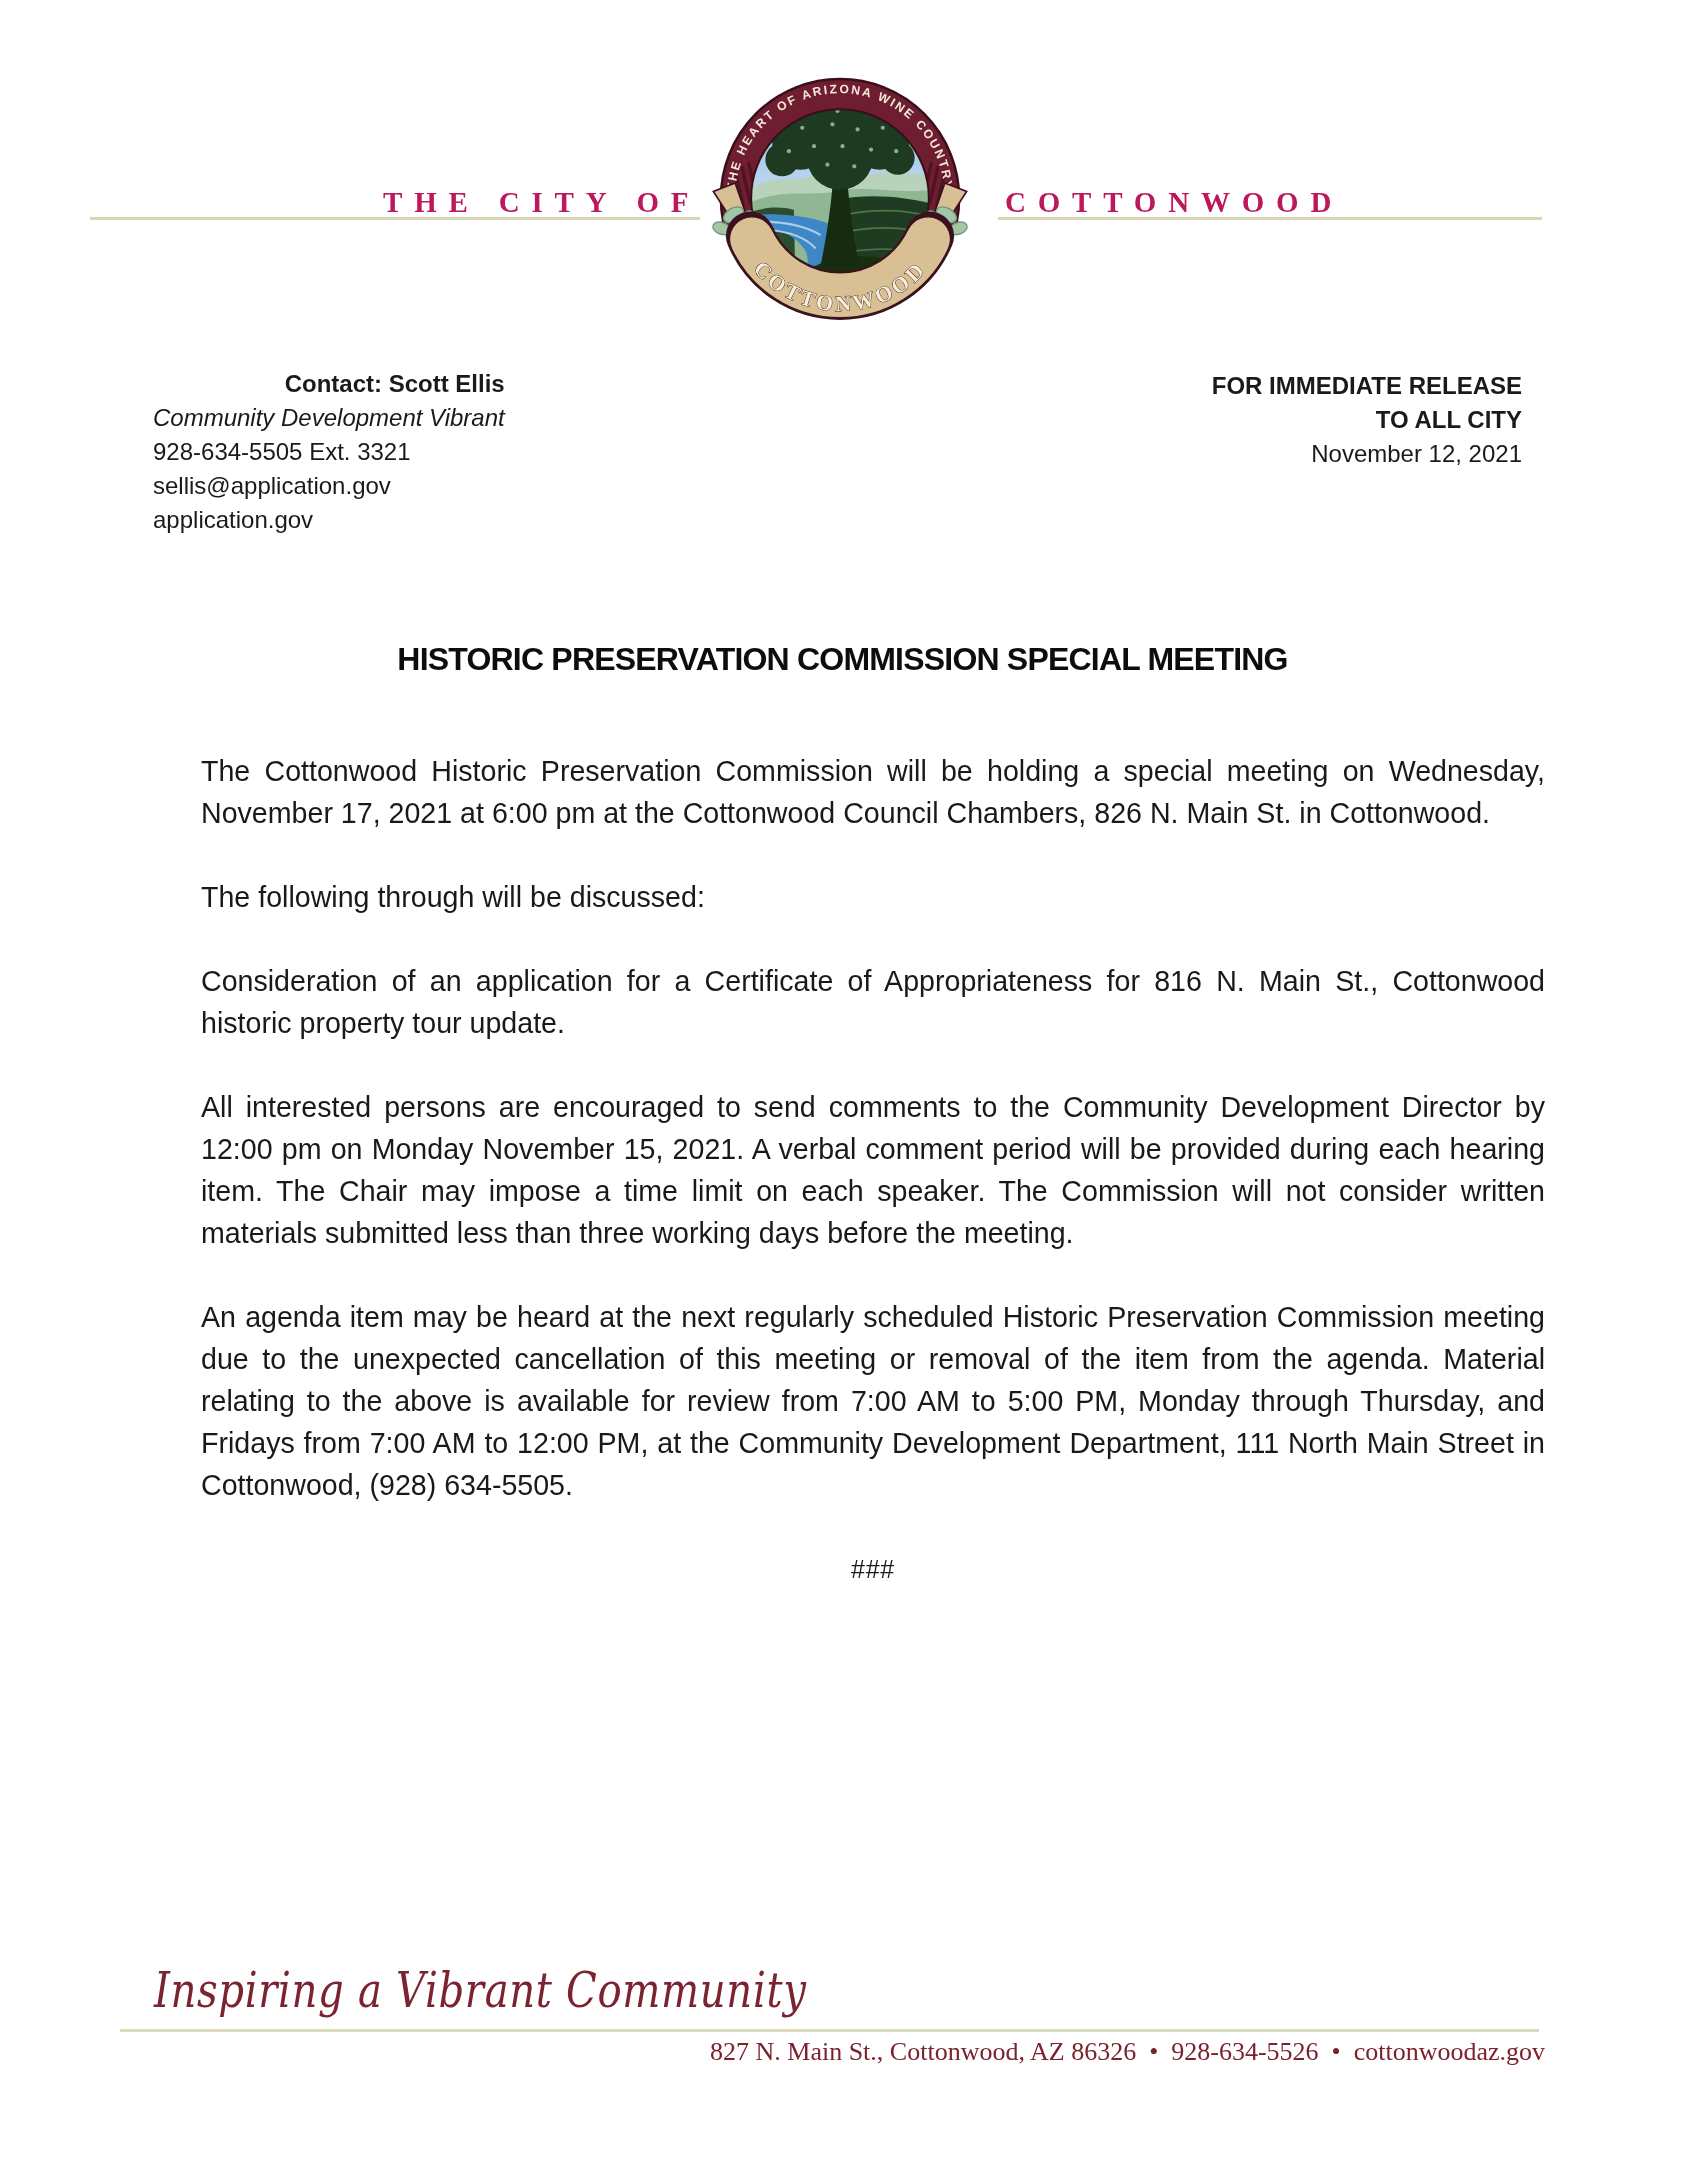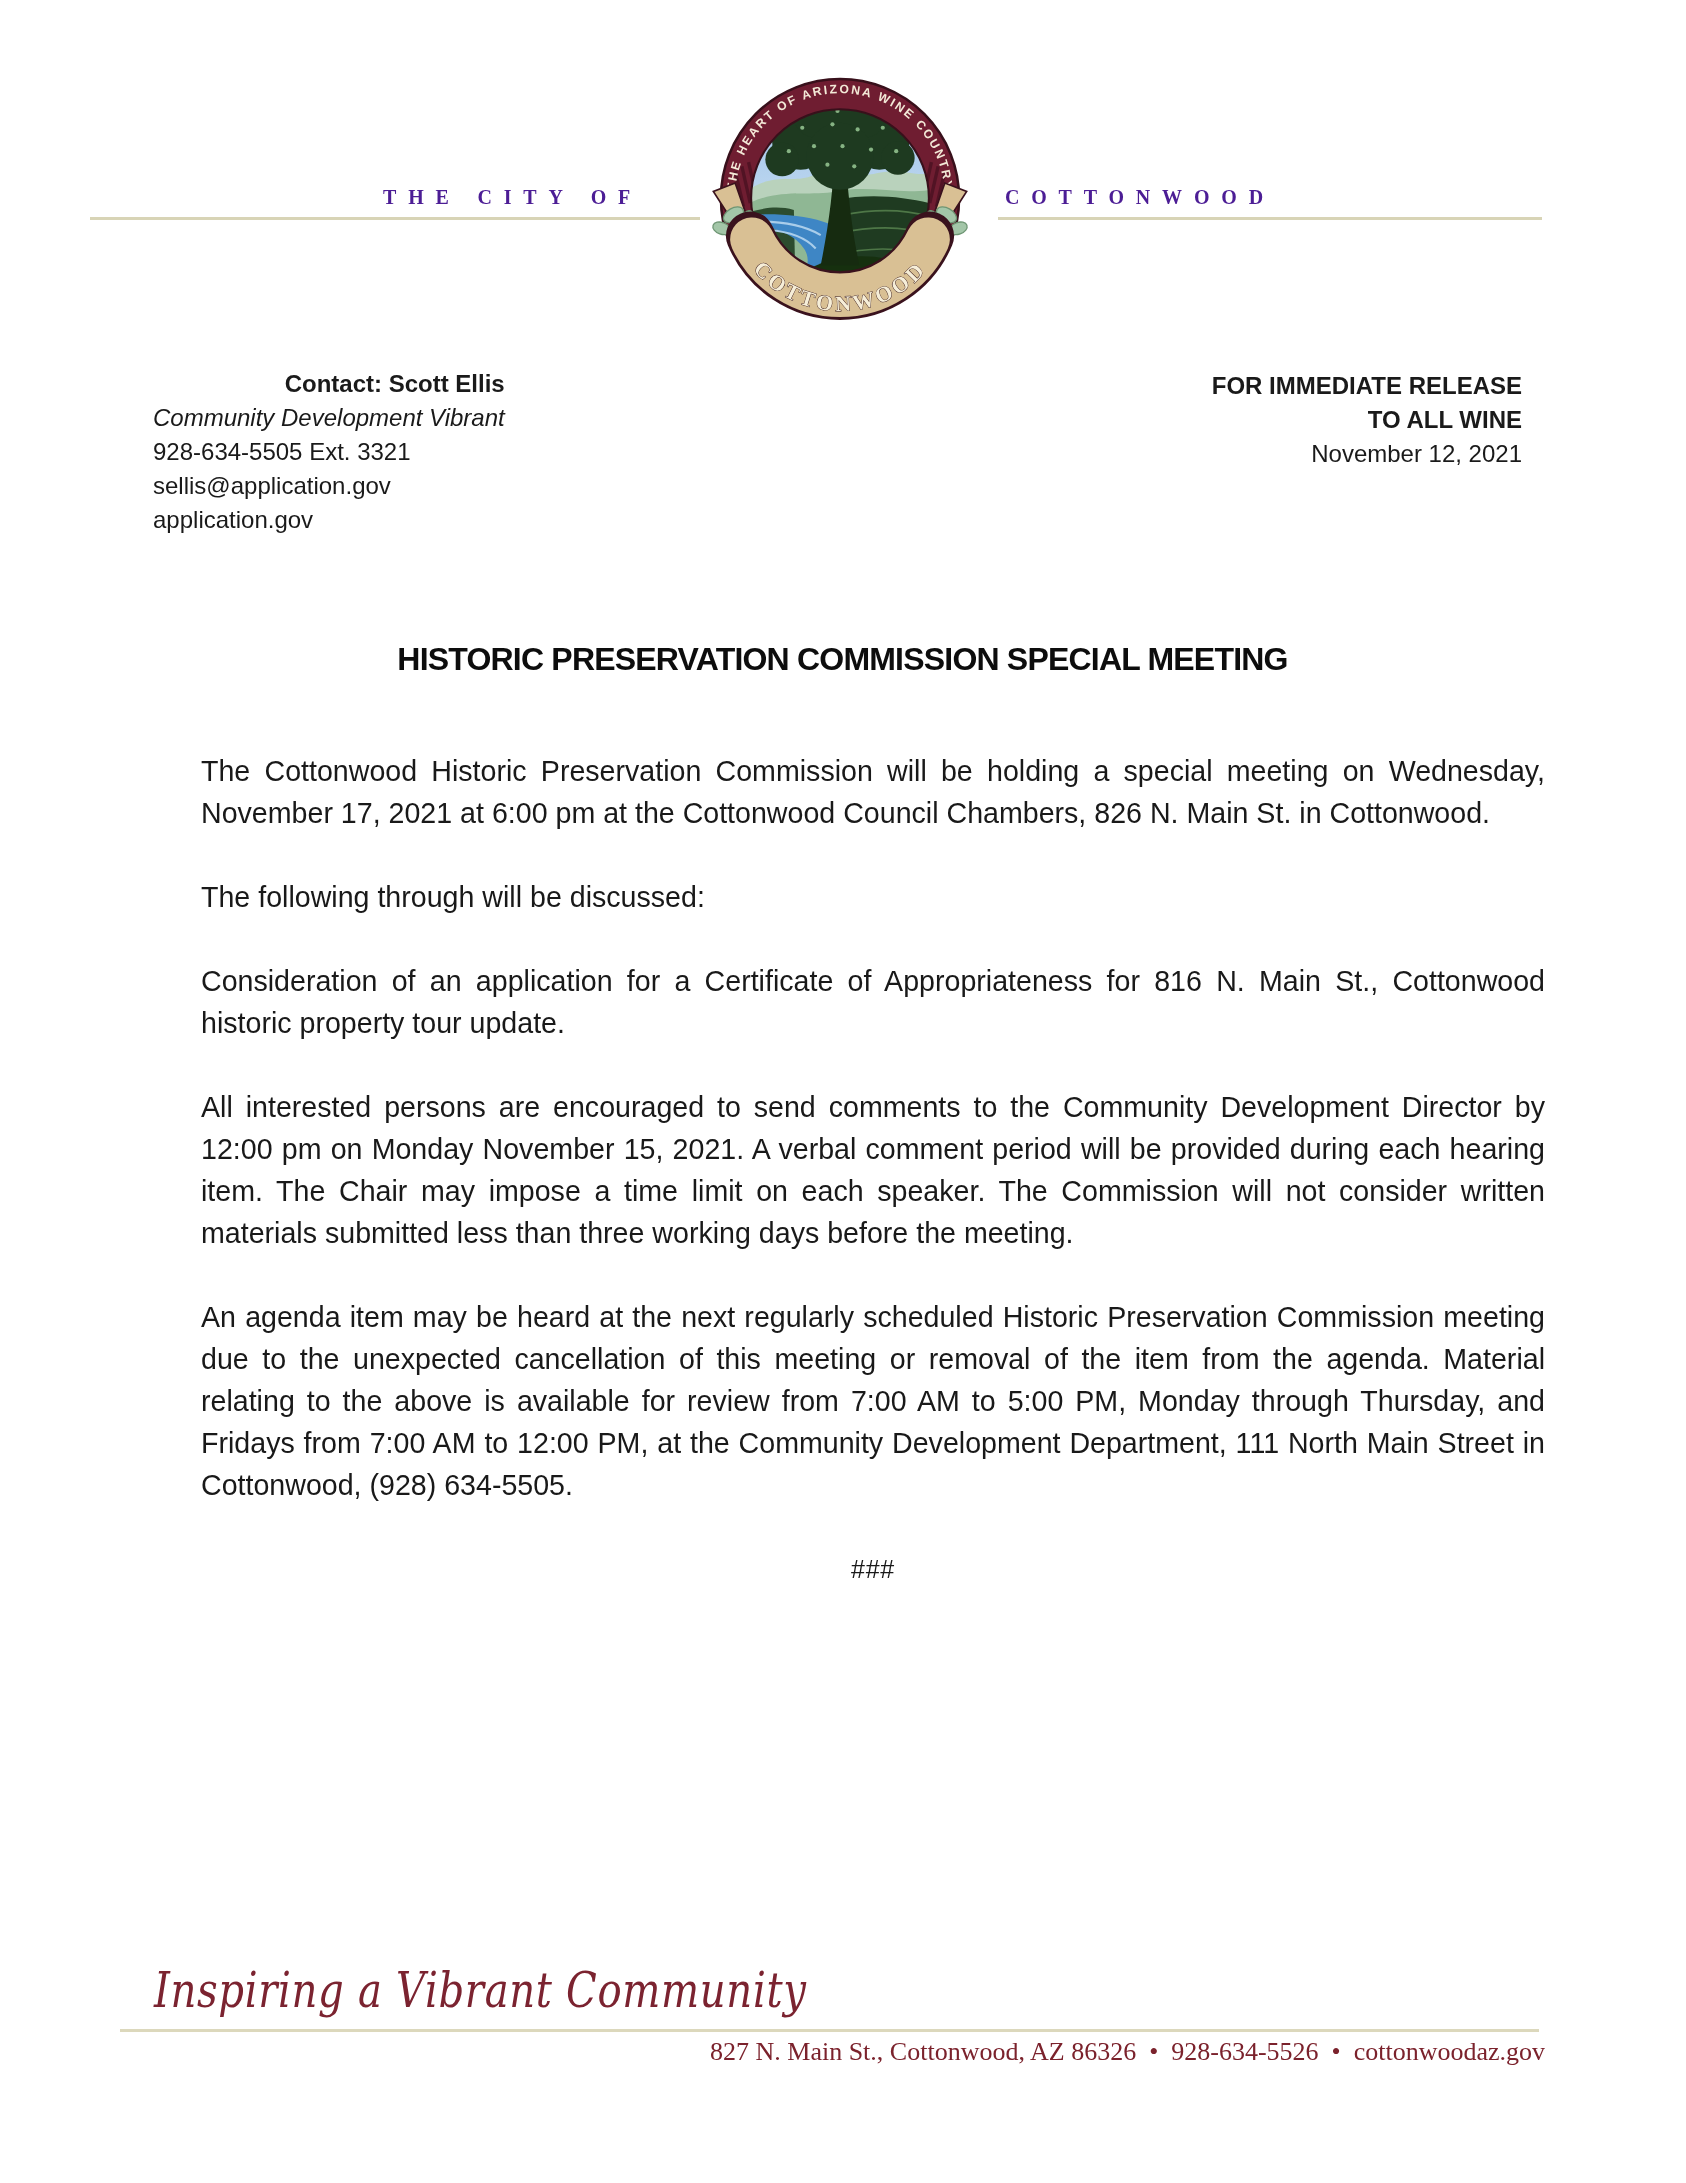--- a/index.html
+++ b/index.html
@@ -4,21 +4,21 @@
 <style>
   * { margin:0; padding:0; box-sizing:border-box; }
   html,body { background:#ffffff; }
   .page {
     position:relative; width:1687px; height:2183px; background:#ffffff;
     font-family:"Liberation Sans", sans-serif; color:#1a1a1a; overflow:hidden;
   }
   
   .hdr-label {
     position:absolute; top:186px; font-family:"Liberation Serif", serif;
-    font-size:20px; font-weight:bold; letter-spacing:11.8px; color:#4c1d95; white-space:nowrap;
+    font-size:29px; font-weight:bold; letter-spacing:11.8px; color:#be185d; white-space:nowrap;
   }
   .hdr-label-left  { left:383px; }
   .hdr-label-right { left:1005px; }
   .hdr-rule { position:absolute; top:217px; height:2.5px; background:#d8d4b6; }
   .hdr-rule-left  { left:90px;  width:610px; }
   .hdr-rule-right { left:998px; width:544px; }
   .logo-wrap { position:absolute; left:710px; top:47px; width:260px; height:273px; }
   
   .contact-block { position:absolute; left:153px; top:367px; font-size:24px; line-height:34px; }
   .release-block { position:absolute; left:966px; top:369px; width:556px; text-align:right;
@@ -188,21 +188,21 @@
   <div class="contact-block">
     <div class="b">Contact: Scott Ellis</div>
     <div class="i">Community Development Vibrant</div>
     <div>928-634-5505 Ext. 3321</div>
     <div>sellis@application.gov</div>
     <div>application.gov</div>
   </div>
 
   <div class="release-block">
     <div class="b">FOR IMMEDIATE RELEASE</div>
-    <div class="b">TO ALL WINE</div>
+    <div class="b">TO ALL CITY</div>
     <div>November 12, 2021</div>
   </div>
 
   <div class="press-title">HISTORIC PRESERVATION COMMISSION SPECIAL MEETING</div>
 
   <div class="body-text">
     <p>The Cottonwood Historic Preservation Commission will be holding a special meeting on Wednesday, November 17, 2021 at 6:00 pm at the Cottonwood Council Chambers, 826 N. Main St. in Cottonwood.</p>
     <p class="single">The following through will be discussed:</p>
     <p>Consideration of an application for a Certificate of Appropriateness for 816 N. Main St., Cottonwood historic property tour update.</p>
     <p>All interested persons are encouraged to send comments to the Community Development Director by 12:00 pm on Monday November 15, 2021. A verbal comment period will be provided during each hearing item. The Chair may impose a time limit on each speaker. The Commission will not consider written materials submitted less than three working days before the meeting.</p>

